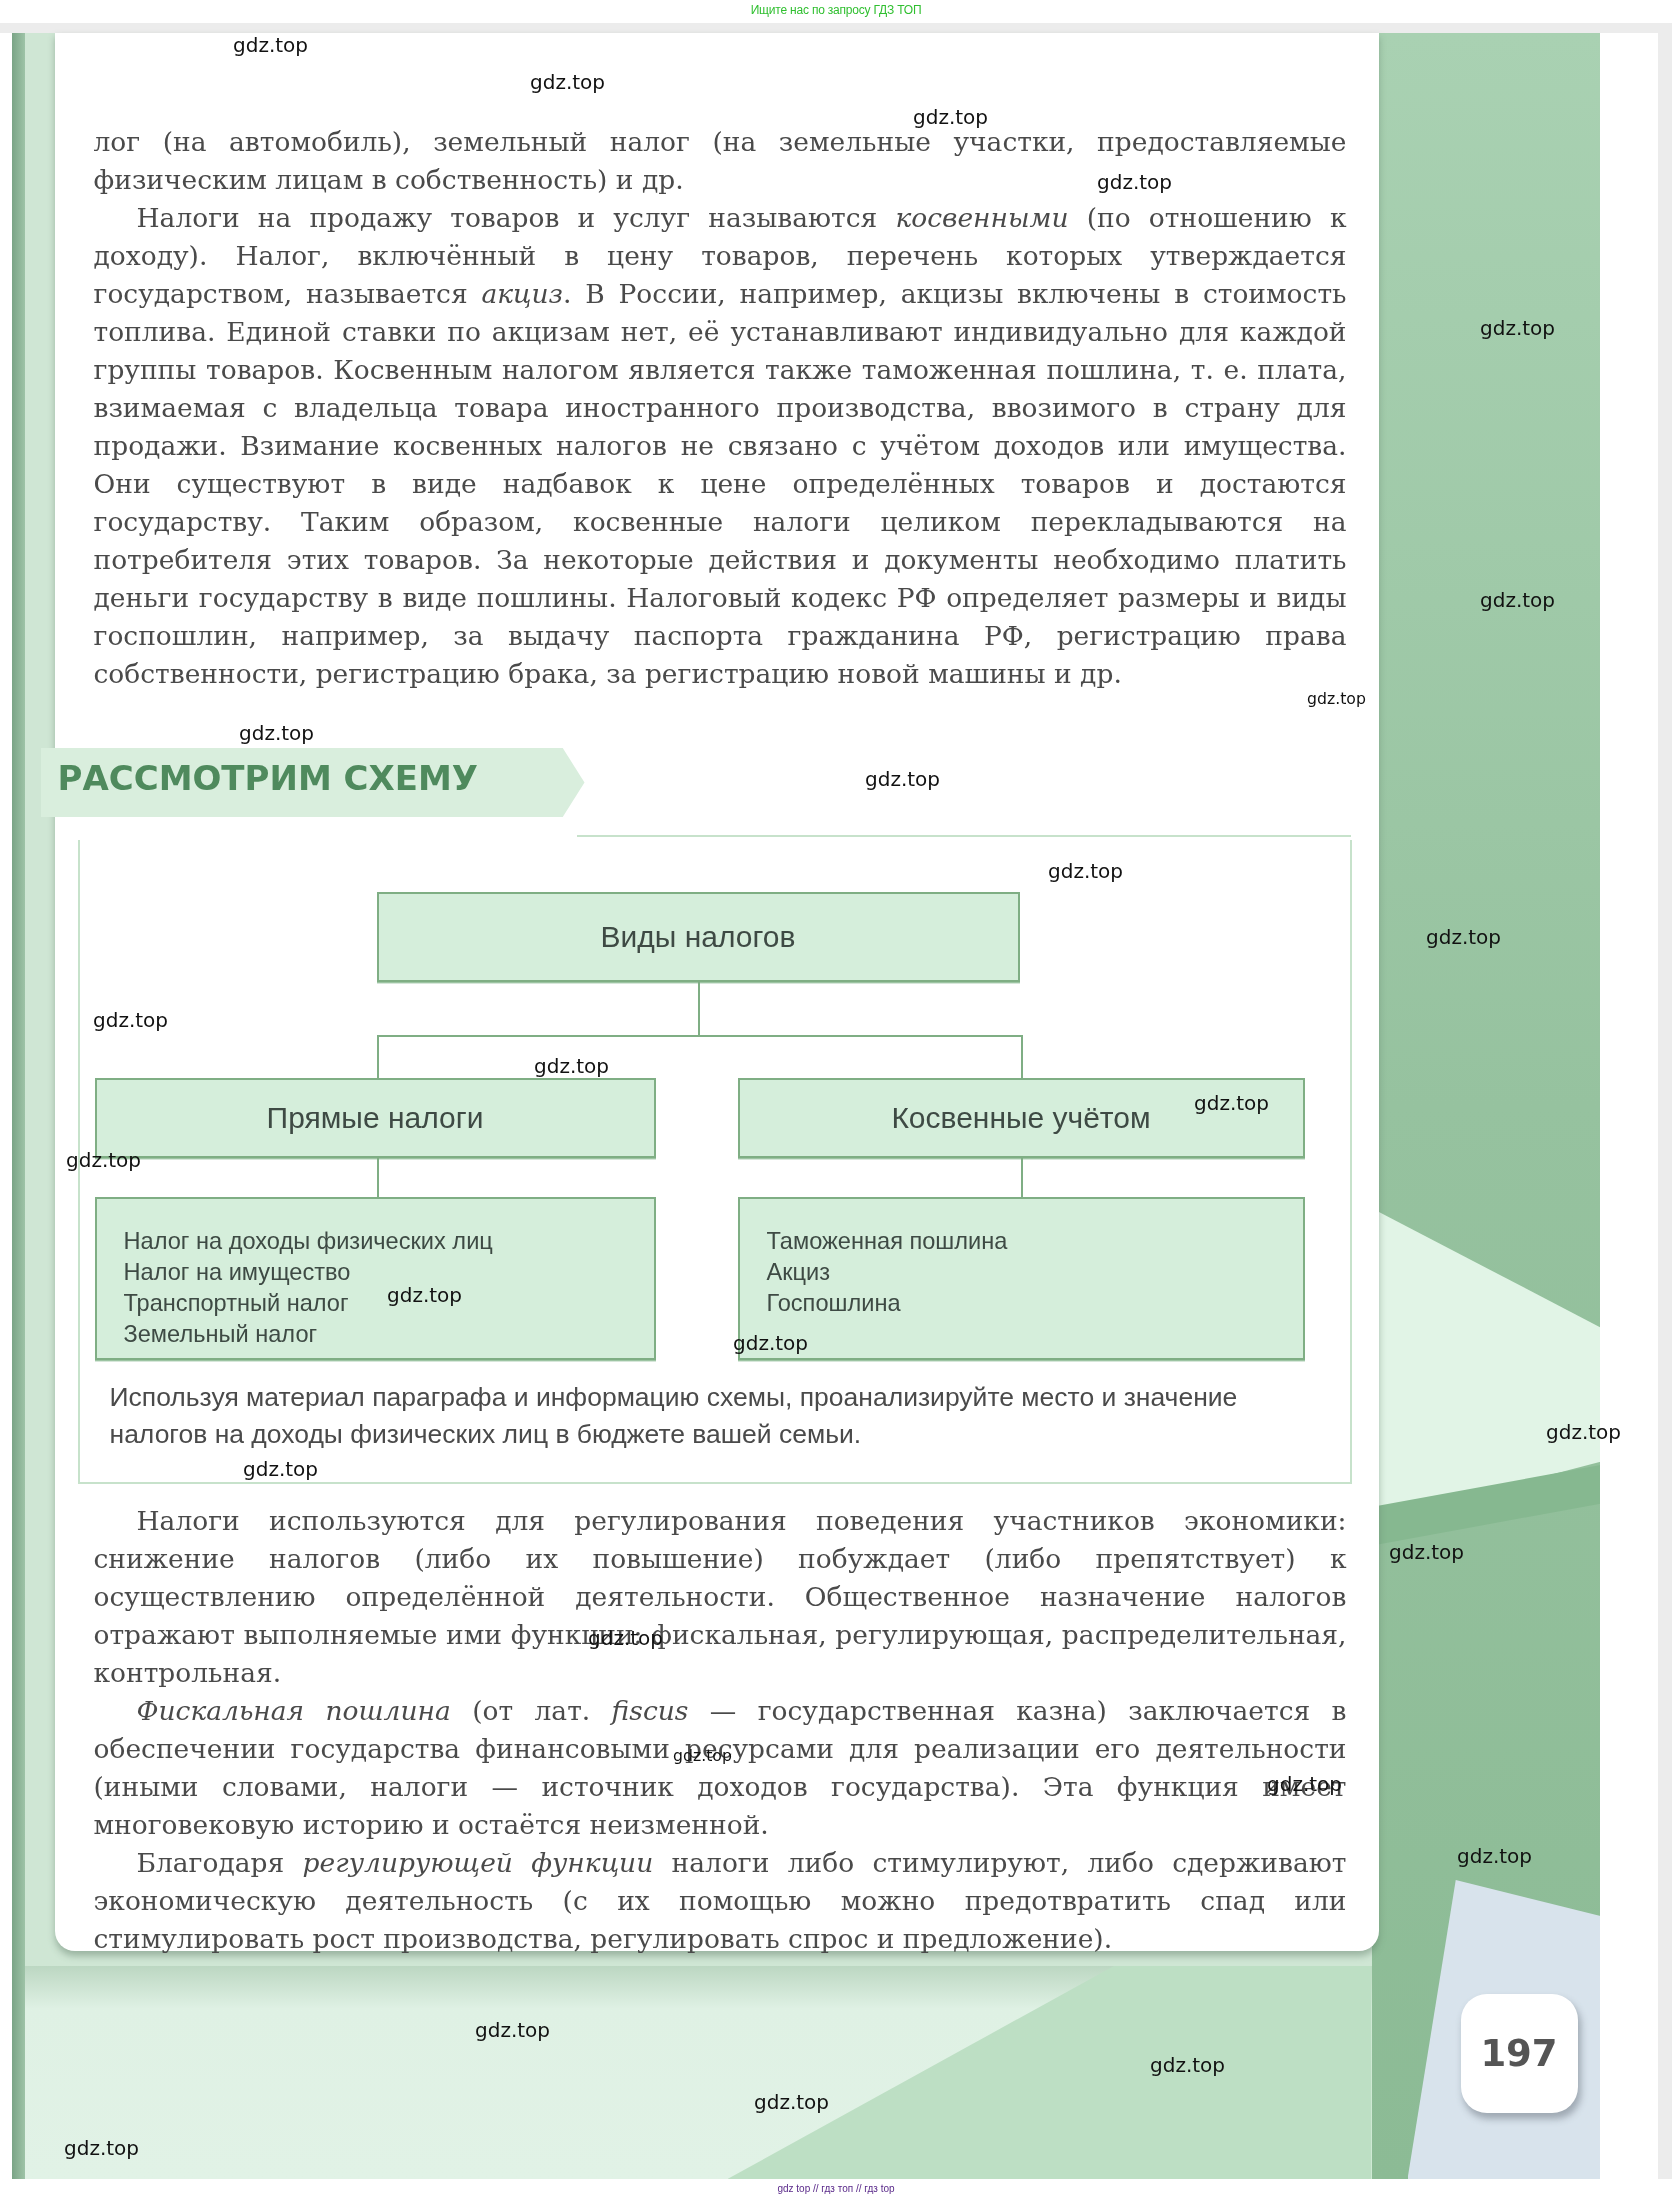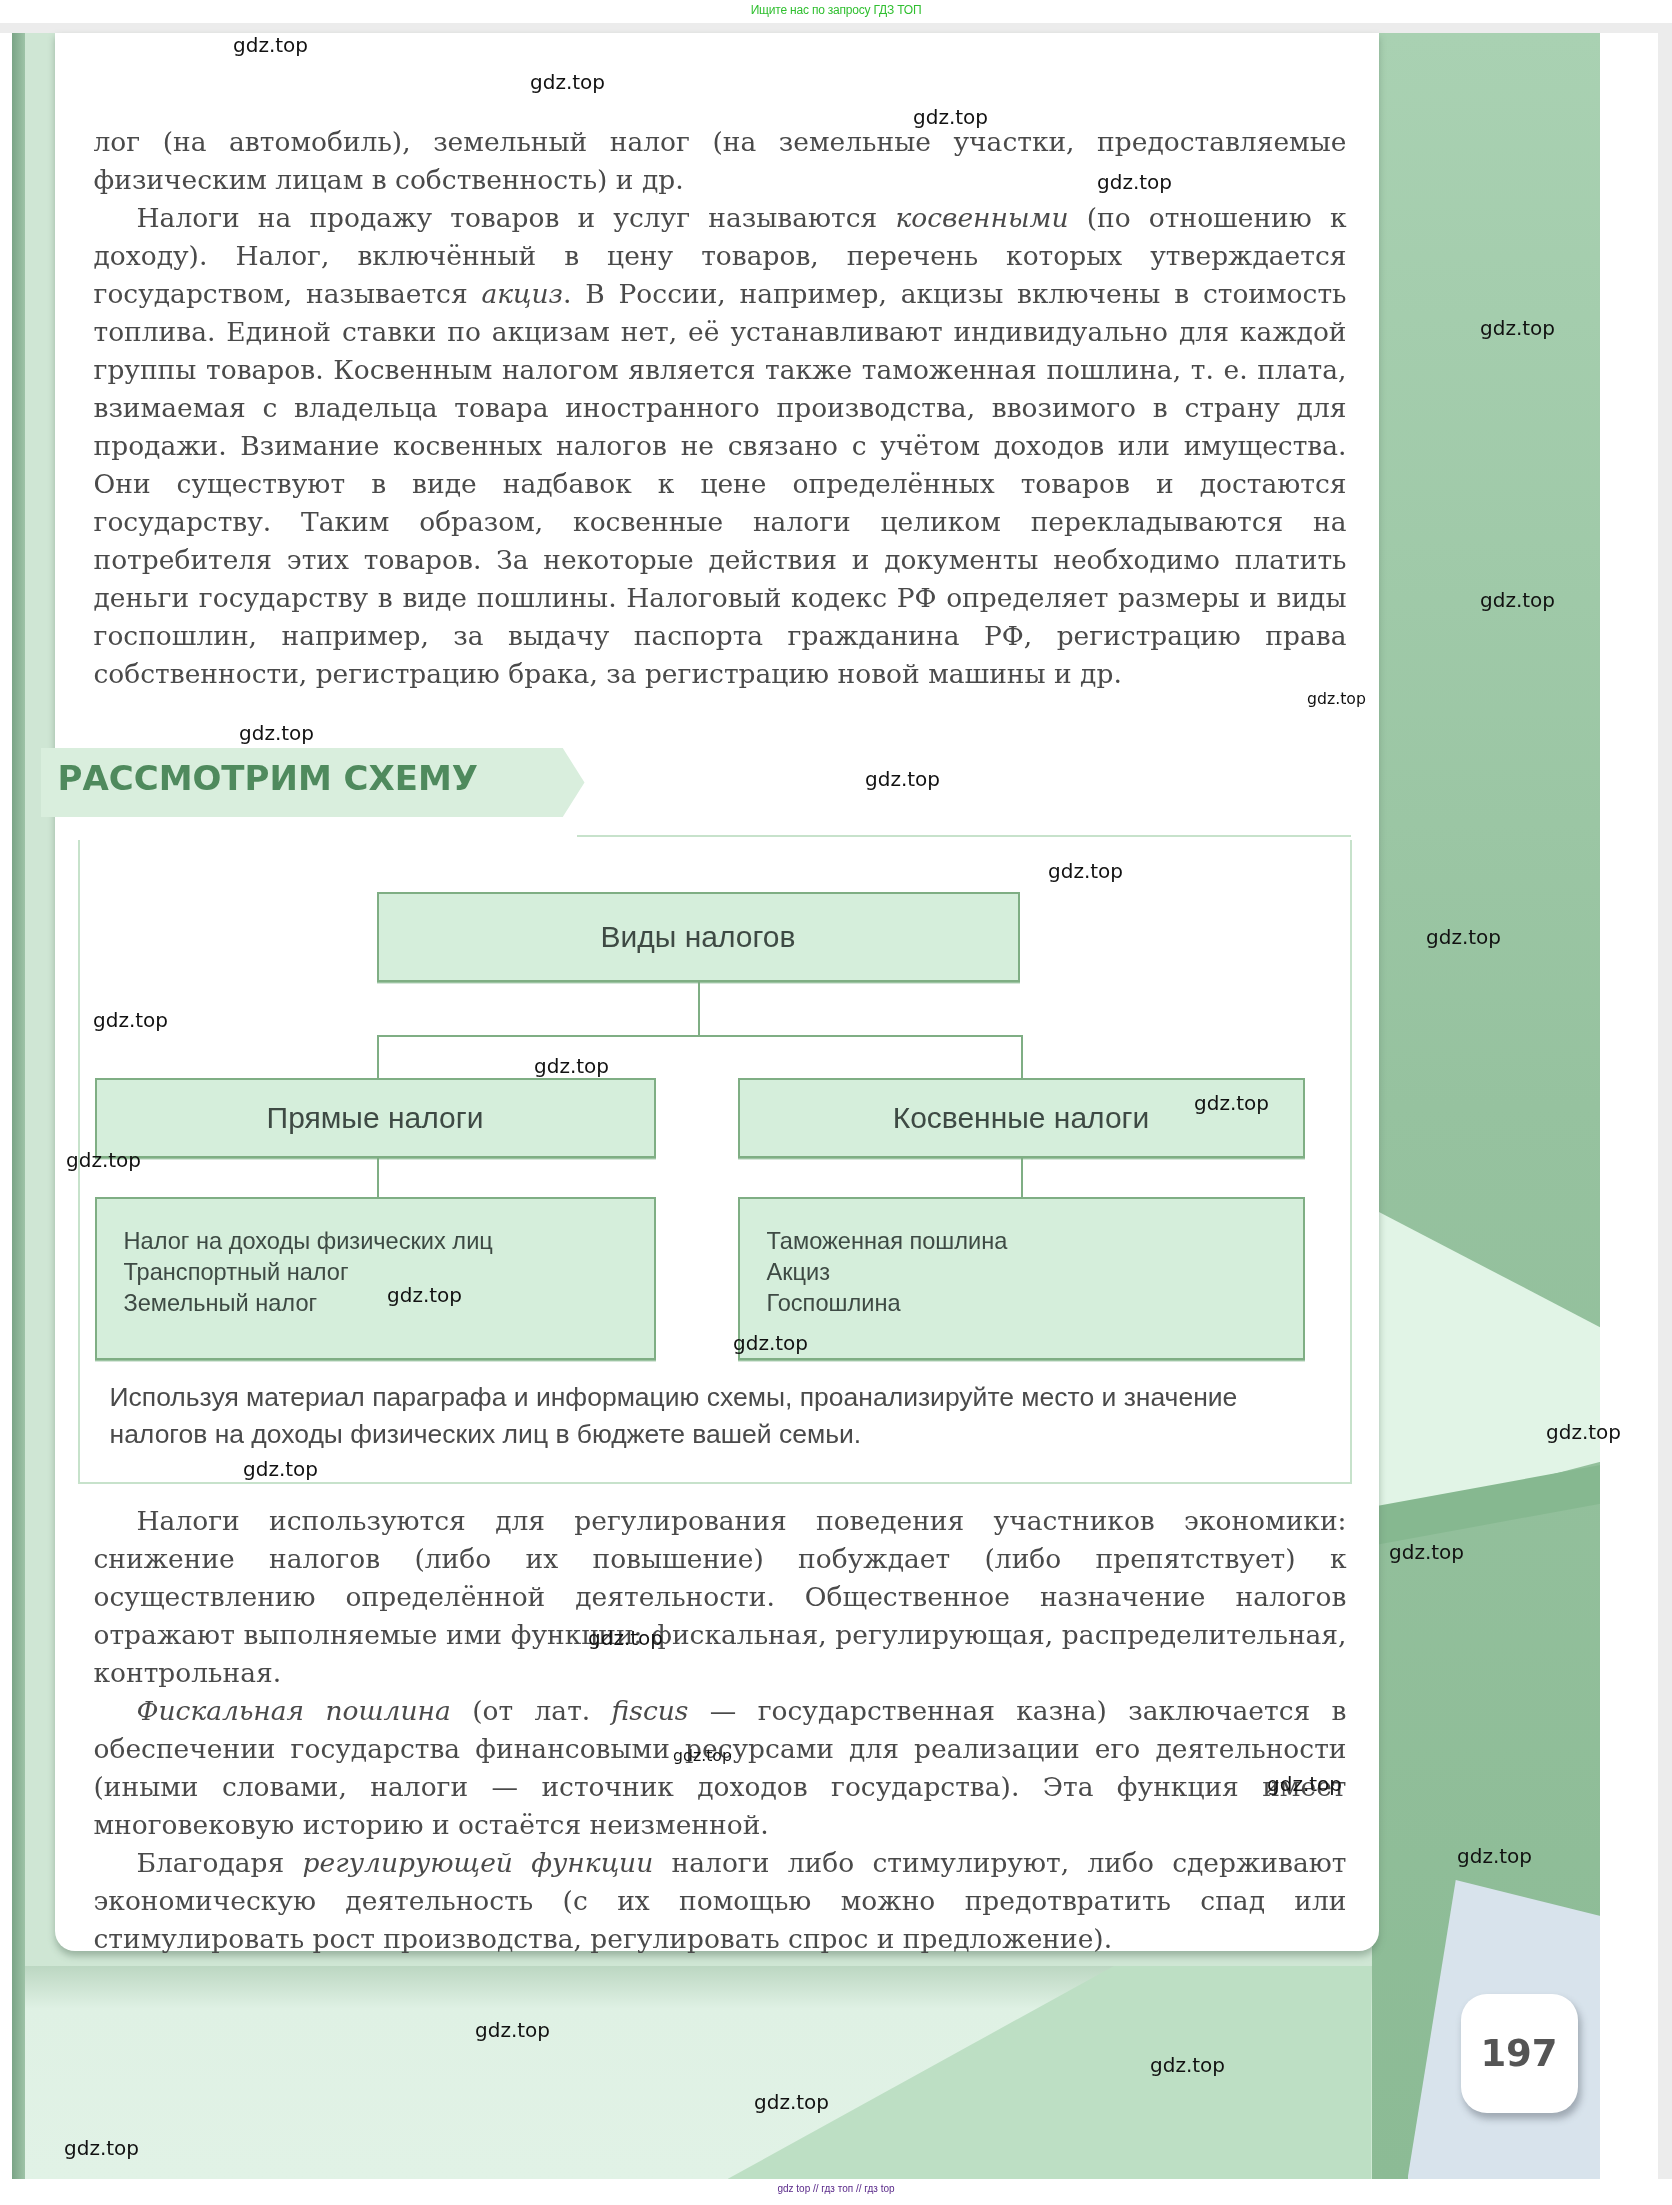--- a/index.html
+++ b/index.html
@@ -164,28 +164,29 @@
   </div>
   <div class="line" style="left:686px; top:949px; width:2.1px; height:54px;"></div>
   <div class="line" style="left:365px; top:1002px; width:646px; height:2.1px;"></div>
   <div class="line" style="left:365px; top:1002px; width:2.1px; height:43px;"></div>
   <div class="line" style="left:1009px; top:1002px; width:2.1px; height:43px;"></div>
 
   <div class="node node-title" style="left:83px; top:1045px; width:561px; height:80px;">
     <span>Прямые налоги</span>
   </div>
   <div class="node node-title" style="left:726px; top:1045px; width:567px; height:80px;">
-    <span>Косвенные налоги</span>
+    <span>Косвенные учётом</span>
   </div>
 
   <div class="line" style="left:365px; top:1125px; width:2.1px; height:39px;"></div>
   <div class="line" style="left:1009px; top:1125px; width:2.1px; height:39px;"></div>
 
   <div class="node node-list" style="left:83px; top:1164px; width:561px; height:163px;">
     <div>Налог на доходы физических лиц</div>
+    <div>Налог на имущество</div>
     <div>Транспортный налог</div>
     <div>Земельный налог</div>
   </div>
   <div class="node node-list" style="left:726px; top:1164px; width:567px; height:163px;">
     <div>Таможенная пошлина</div>
     <div>Акциз</div>
     <div>Госпошлина</div>
   </div>
 
   <div class="task-text">Используя материал параграфа и информацию схемы, проанализируйте место и значение налогов на доходы физических лиц в бюджете вашей семьи.</div>

